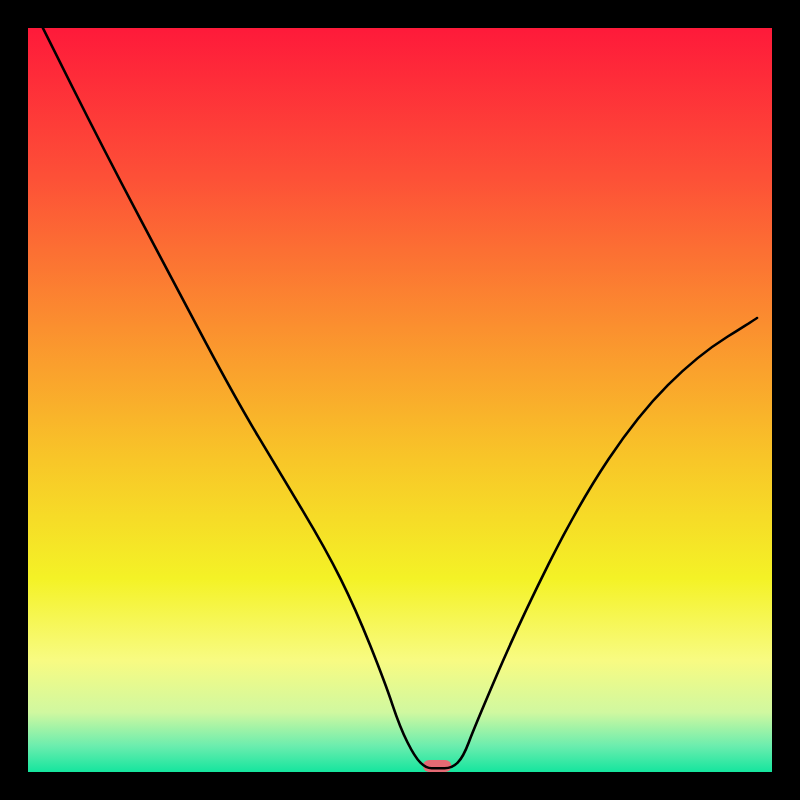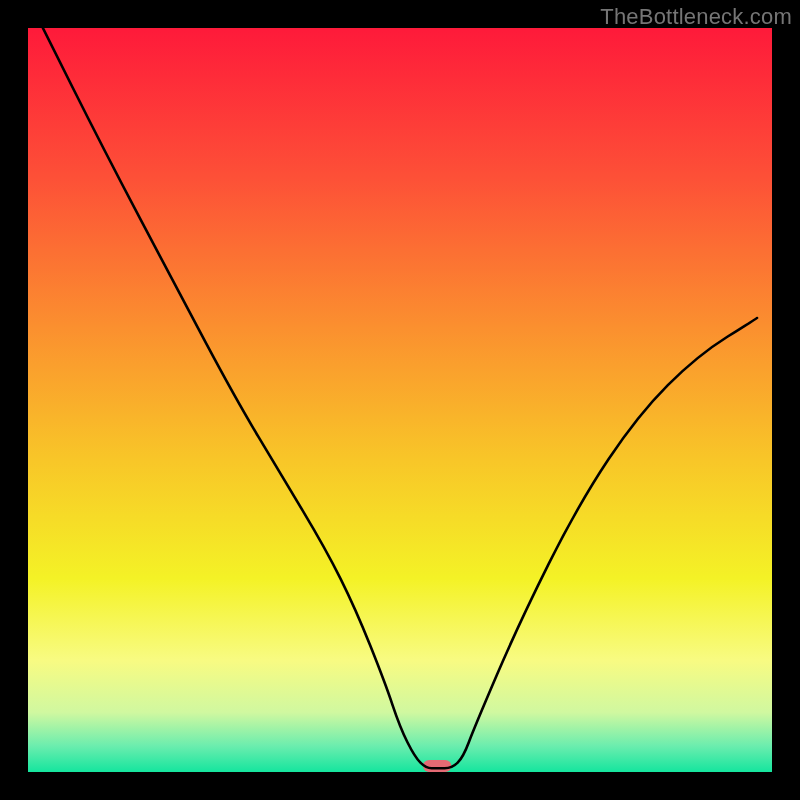--- a/index.html
+++ b/index.html
@@ -37,21 +37,20 @@
   svg {
     width: 100%;
     height: 100%;
     display: block;
   }
 </style>
 </head>
 <body>
 
 <div class="frame">
-  <div class="watermark">TheBottleneck.com</div>
   <div class="plot-wrap">
     <svg viewBox="0 0 744 744" preserveAspectRatio="none">
       <defs>
         <linearGradient id="bg-grad" x1="0" y1="0" x2="0" y2="1">
             <stop offset="0.00%" stop-color="#fe1a3a"></stop>
             <stop offset="20.00%" stop-color="#fd5037"></stop>
             <stop offset="40.00%" stop-color="#fb8f2f"></stop>
             <stop offset="58.00%" stop-color="#f8c628"></stop>
             <stop offset="74.00%" stop-color="#f4f226"></stop>
             <stop offset="85.00%" stop-color="#f8fb82"></stop>

